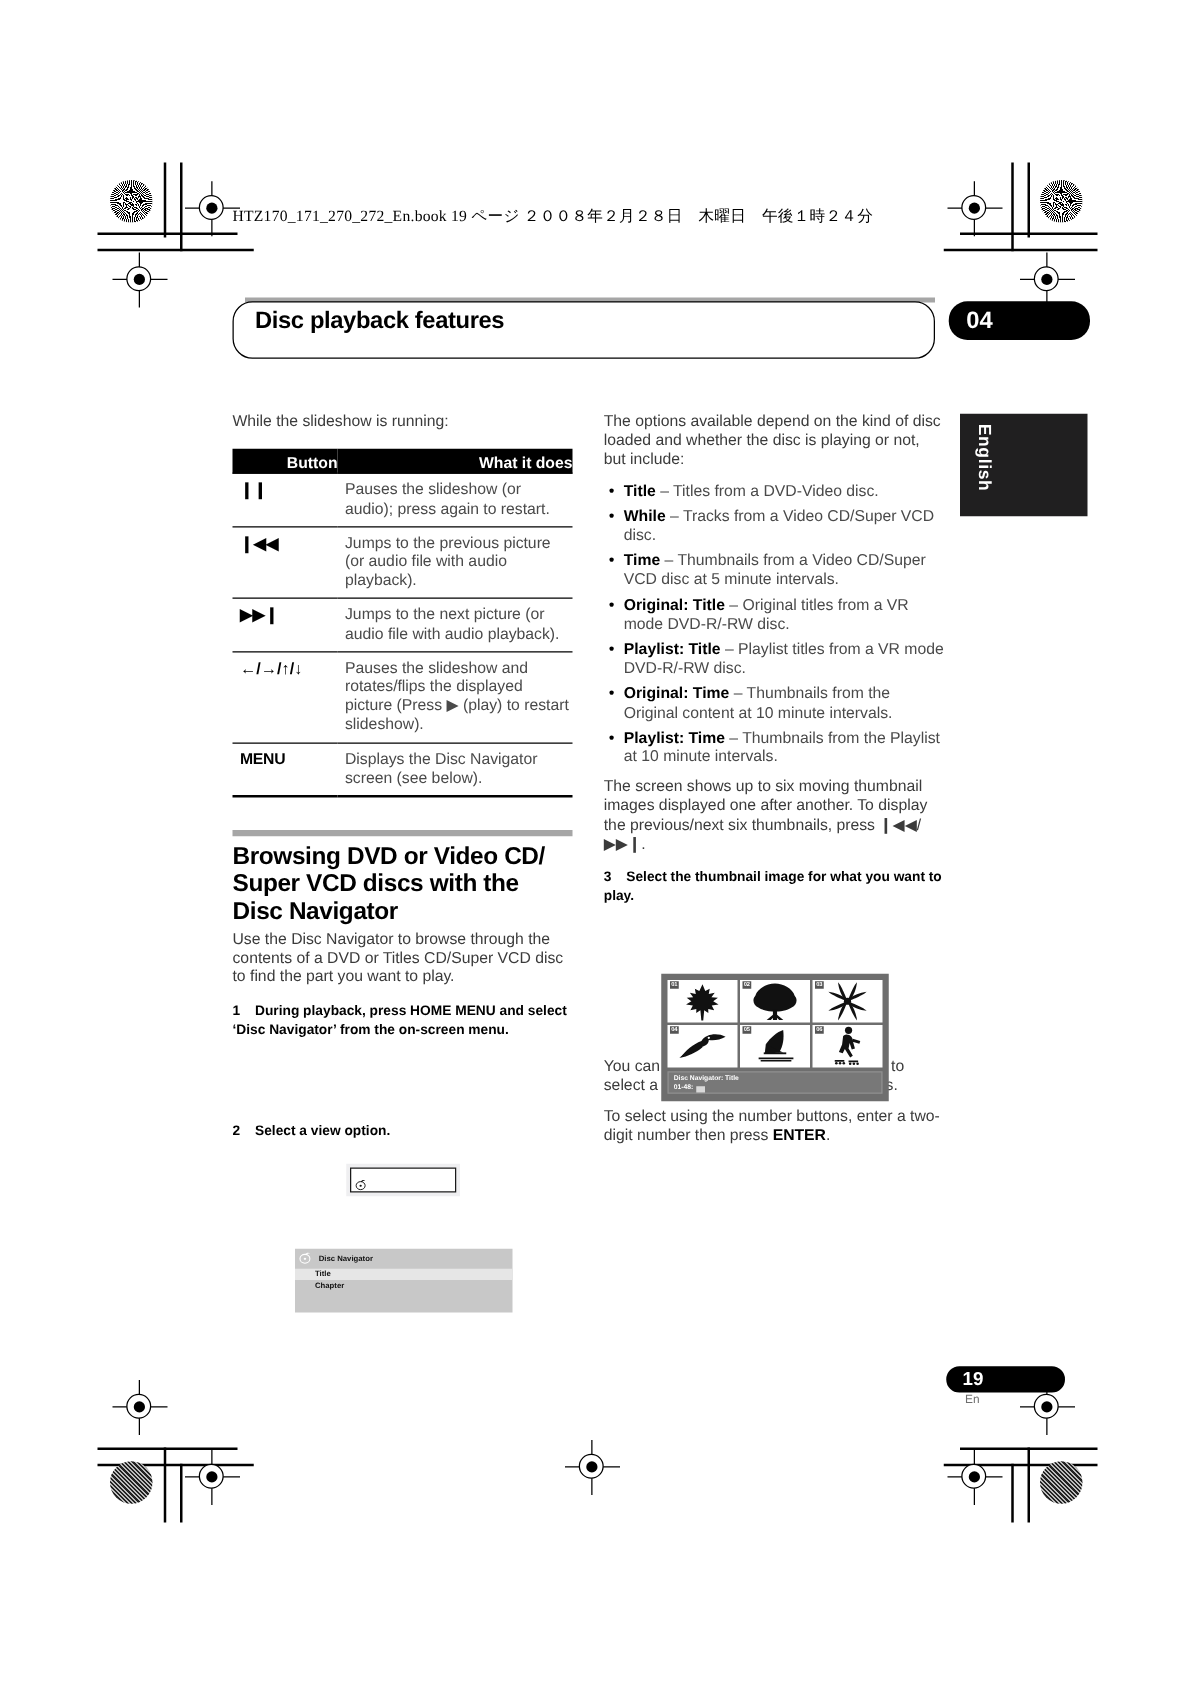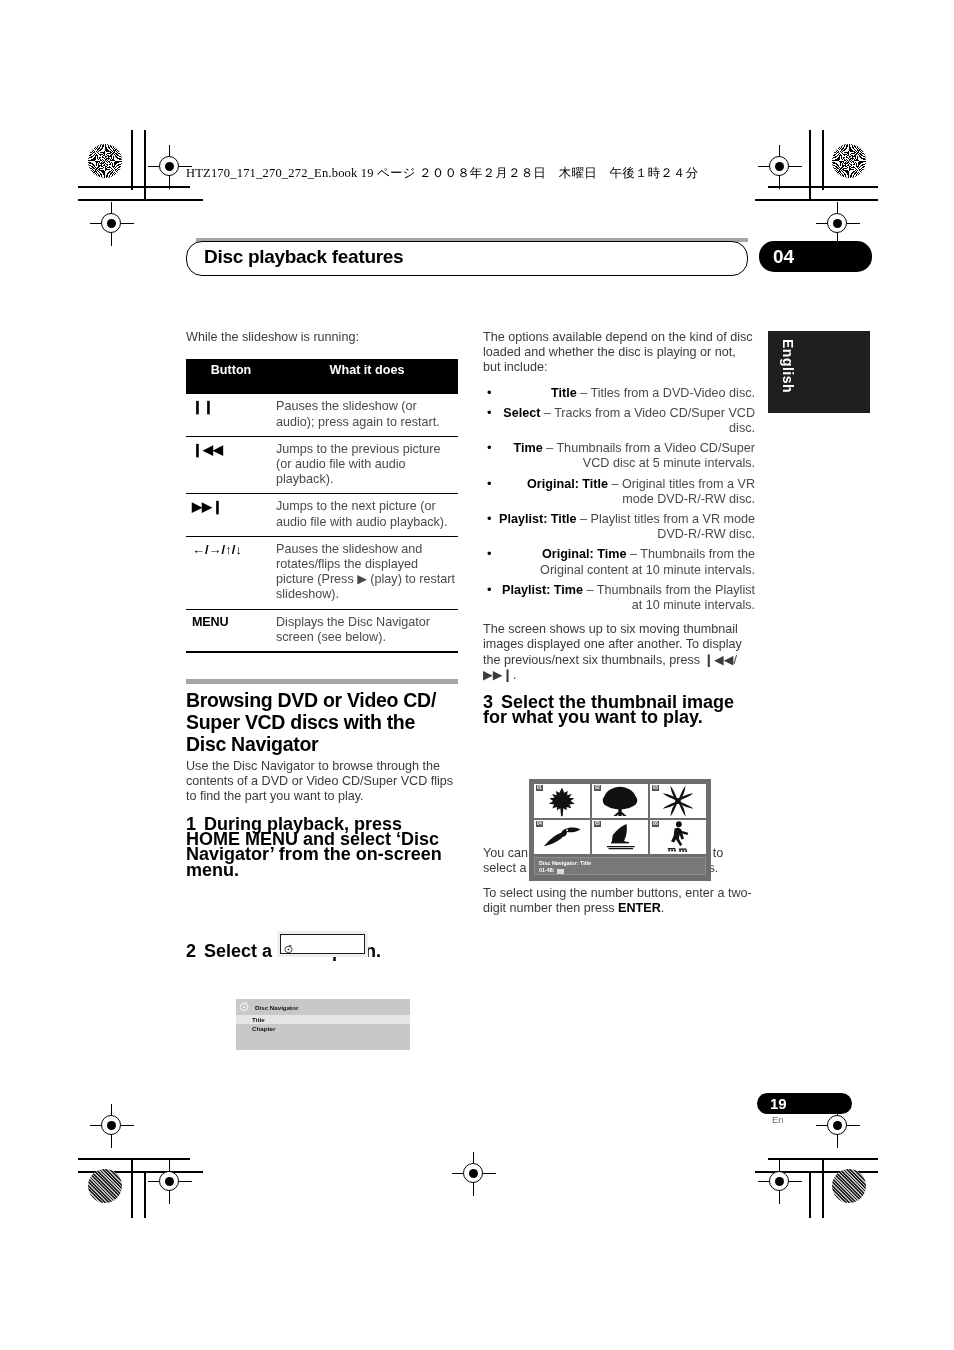--- a/index.html
+++ b/index.html
@@ -65,21 +65,21 @@
     font-size: 12.5px;
     letter-spacing: 0.2px;
     white-space: nowrap;
     color: #000;
   }
 
   
   .banner {
     position: absolute;
     left: 186px; top: 241px;
-    width: 562px; height: 35px;
+    width: 562px; height: 46px;
   }
   .banner-pill {
     position: absolute; inset: 0;
     border: 1.6px solid #000;
     border-radius: 16px;
     box-sizing: border-box;
     background: #fff;
   }
   .banner-topbar {
     position: absolute;
@@ -143,22 +143,22 @@
     border-collapse: collapse;
     width: 272px;
     margin-top: 14px;
     margin-bottom: 0;
   }
   table.btntable th {
     background: #000;
     color: #fff;
     font-size: 12.6px;
     font-weight: bold;
-    text-align: center;
-    padding: 4px 0 15px 6px;
+    text-align: right;
+    padding: 4px 0 0 6px;
     vertical-align: middle;
   }
   table.btntable th.c1 { width: 78px; }
   table.btntable td {
     border-top: 1.2px solid #000;
     padding: 5px 0 6px 6px;
     vertical-align: top;
     font-size: 12.6px;
     line-height: 15.2px;
     color: #4a4a4a;
@@ -185,38 +185,37 @@
     font-size: 19.5px;
     line-height: 22px;
     font-weight: bold;
     color: #000000;
     letter-spacing: -0.3px;
   }
   p.step {
     font-weight: bold;
     color: #000;
     margin: 12px 0 8px 0;
-    font-size: 18px;
+    font-size: 11px;
     line-height: 15.4px;
   }
   p.step .num { display: inline-block; width: 18px; }
 
   
   ul.bul {
     list-style: none;
     margin: 0 0 9px 0;
     padding: 0;
   }
   ul.bul li {
     position: relative;
     padding-left: 16px;
     margin-bottom: 5px;
     line-height: 15.2px;
     color: #4a4a4a;
-    text-align: right;
   }
   ul.bul li:before {
     content: "\2022";
     position: absolute;
     left: 4px; top: -1px;
     color: #000;
     font-size: 13px;
   }
   b, strong { color: #000; }
 
@@ -470,21 +469,21 @@
       </tr>
       <tr class="last">
         <td class="btncell">MENU</td>
         <td>Displays the Disc Navigator screen (see below).</td>
       </tr>
     </tbody>
   </table>
 
   <div class="sechead-rule"></div>
   <h2 class="sechead">Browsing DVD or Video CD/ Super VCD discs with the Disc Navigator</h2>
-  <p>Use the Disc Navigator to browse through the contents of a DVD or Video CD/Super VCD flips to find the part you want to play.</p>
+  <p>Use the Disc Navigator to browse through the contents of a DVD or Titles CD/Super VCD disc to find the part you want to play.</p>
 
   <p class="step">
     <span class="num">1</span><span>During playback, press HOME MENU and select ‘Disc Navigator’ from the on-screen menu.</span>
   </p>
 
   <div style="height:46px"></div>
 
   <p class="step">
     <span class="num">2</span><span>Select a view option.</span>
   </p>
@@ -516,21 +515,21 @@
   <div class="row sel">Title</div>
   <div class="row">Chapter</div>
 </div>
 
 <div class="col col-right">
 
   <p>The options available depend on the kind of disc loaded and whether the disc is playing or not, but include:</p>
 
   <ul class="bul">
     <li><b>Title</b><span> – Titles from a DVD-Video disc.</span></li>
-    <li><b>Select</b><span> – Tracks from a Video CD/Super VCD disc.</span></li>
+    <li><b>While</b><span> – Tracks from a Video CD/Super VCD disc.</span></li>
     <li><b>Time</b><span> – Thumbnails from a Video CD/Super VCD disc at 5 minute intervals.</span></li>
     <li><b>Original: Title</b><span> – Original titles from a VR mode DVD-R/-RW disc.</span></li>
     <li><b>Playlist: Title</b><span> – Playlist titles from a VR mode DVD-R/-RW disc.</span></li>
     <li><b>Original: Time</b><span> – Thumbnails from the Original content at 10 minute intervals.</span></li>
     <li><b>Playlist: Time</b><span> – Thumbnails from the Playlist at 10 minute intervals.</span></li>
   </ul>
 
   <p>The screen shows up to six moving thumbnail images displayed one after another. To display the previous/next six thumbnails, press ❙◀◀/ ▶▶❙.</p>
 
   <p class="step">

